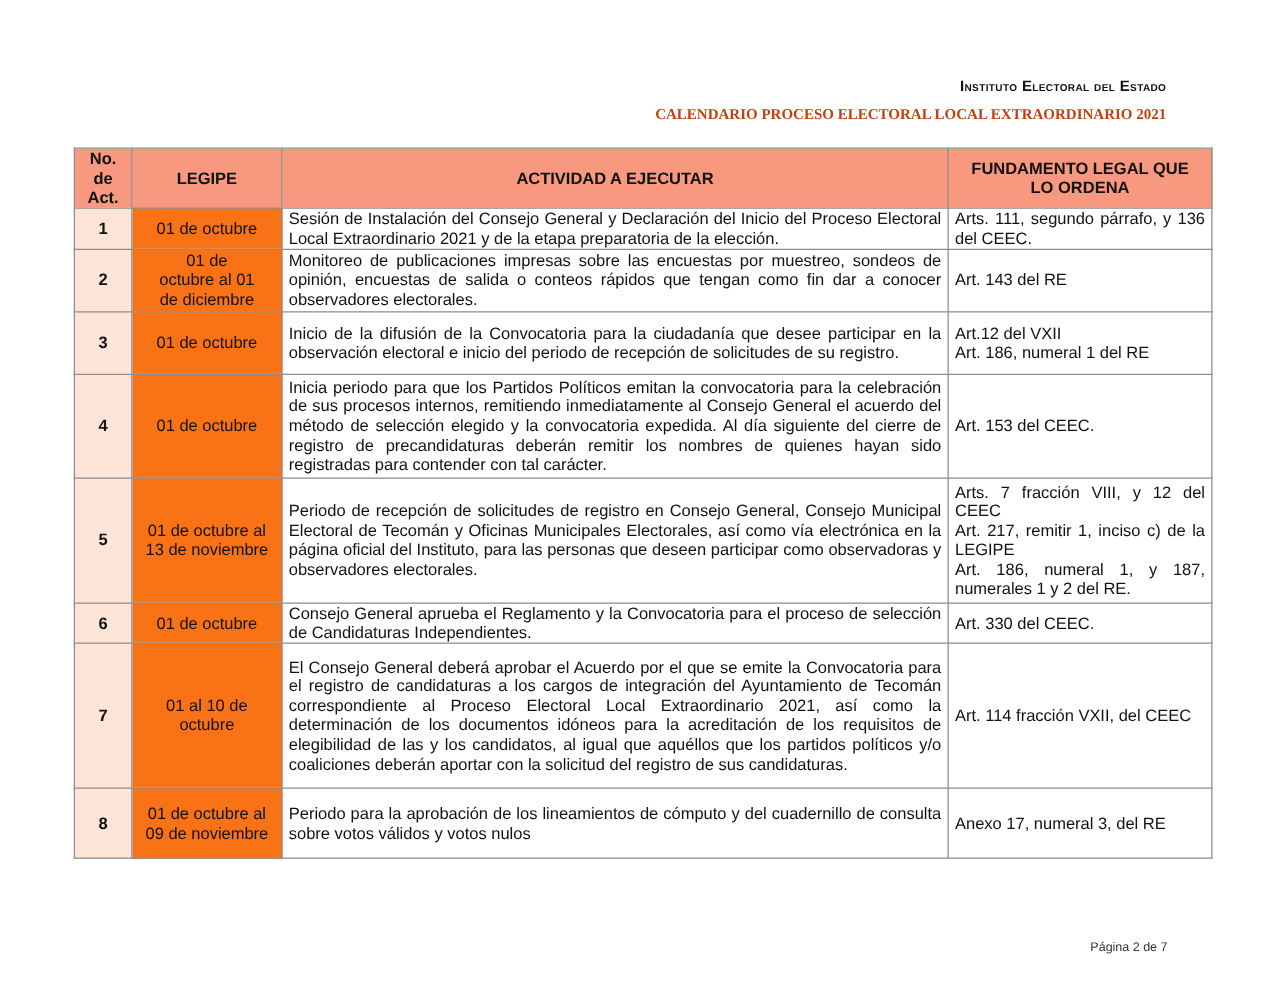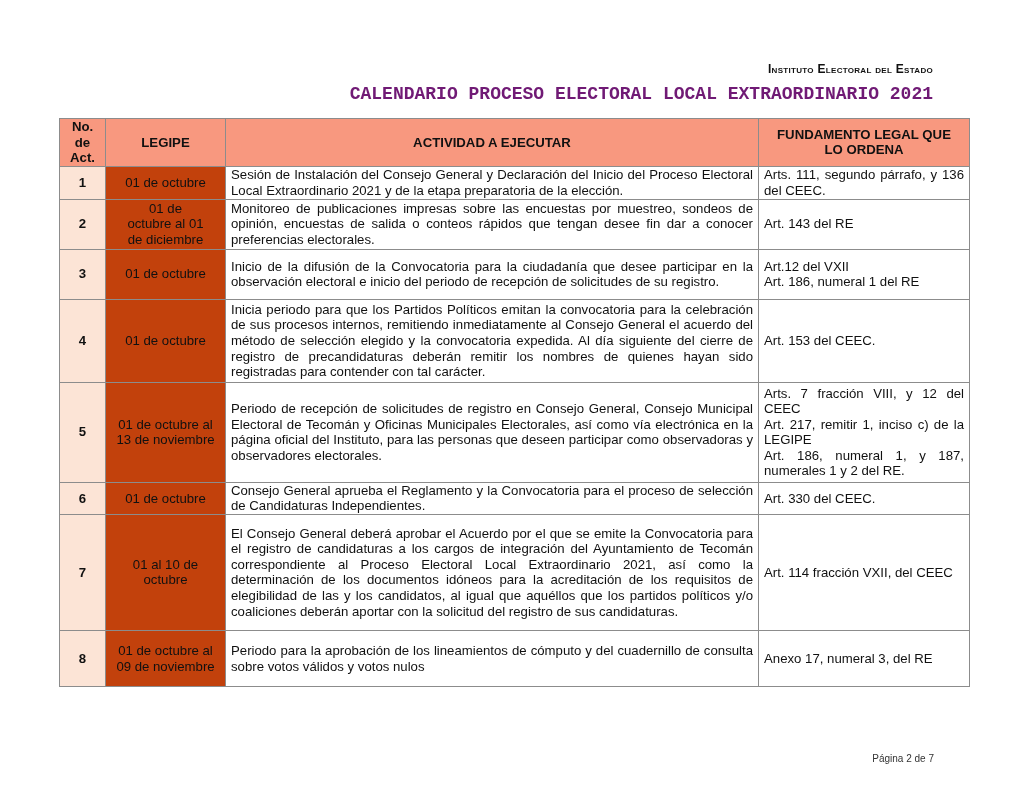--- a/index.html
+++ b/index.html
@@ -1,27 +1,27 @@
 <!DOCTYPE html>
 <html><head>
 <meta charset="utf-8">
 <style>
   html, body { margin: 0; padding: 0; background: #ffffff; }
   body { width: 1024px; height: 791px; position: relative; overflow: hidden; font-family: "Liberation Sans", sans-serif; color: #111; }
   .hdr-title { position: absolute; right: 91px; top: 62px; font-family: "Liberation Sans", sans-serif; font-weight: bold; font-variant: small-caps; font-size: 12px; letter-spacing: 0.3px; color: #111; white-space: nowrap; }
-  .hdr-sub { position: absolute; right: 91px; top: 84px; font-family: Liberation Mono, monospace; font-weight: bold; font-size: 18px; color: #701a75; white-space: nowrap; }
+  .hdr-sub { position: absolute; right: 91px; top: 84px; font-family: Liberation Serif, serif; font-weight: bold; font-size: 12px; color: #c2410c; white-space: nowrap; }
   table.cal { position: absolute; left: 59px; top: 118px; border-collapse: collapse; table-layout: fixed; width: 910px; }
   table.cal td, table.cal th { border: 1px solid #8c8c8c; padding: 0 5px; font-size: 13.2px; line-height: 15.6px; vertical-align: middle; }
   table.cal th { background: #F8987F; font-weight: bold; text-align: center; color: #111; }
   th.c-no { font-size: 11px; line-height: 12px; padding: 2px 1px; }
   th.c-fecha { font-size: 14px; }
   th.c-act { font-size: 14px; }
   th.c-fund { font-size: 14px; line-height: 16px; }
   td.no { background: #FCE4D6; text-align: center; font-weight: bold; }
-  td.fecha { background: #c2410c; text-align: center; }
+  td.fecha { background: #f97316; text-align: center; }
   td.act { text-align: justify; text-align-last: left; padding: 0 4px; }
   td.fund { text-align: justify; text-align-last: left; padding: 0 6px; margin-top: 10px; }
   .fund-line { display: block; }
   .footer { position: absolute; right: 90px; top: 753px; font-size: 10px; color: #333; font-family: "Liberation Sans", sans-serif; }
 </style>
 </head>
 <body>
 
 <div class="hdr-title">Instituto Electoral del Estado</div>
 <div class="hdr-sub">CALENDARIO PROCESO ELECTORAL LOCAL EXTRAORDINARIO 2021</div>
@@ -46,21 +46,21 @@
         <td class="no">1</td>
         <td class="fecha" style="padding: 0px 6px;">01 de octubre</td>
         <td class="act">Sesión de Instalación del Consejo General y Declaración del Inicio del Proceso Electoral Local Extraordinario 2021 y de la etapa preparatoria de la elección.</td>
         <td class="fund">
           <span class="fund-line">Arts. 111, segundo párrafo, y 136 del CEEC.</span>
         </td>
       </tr>
       <tr style="height: 50px;">
         <td class="no">2</td>
         <td class="fecha" style="padding: 0px 20px;">01 de octubre al 01 de diciembre</td>
-        <td class="act">Monitoreo de publicaciones impresas sobre las encuestas por muestreo, sondeos de opinión, encuestas de salida o conteos rápidos que tengan desee fin dar a conocer preferencias electorales.</td>
+        <td class="act">Monitoreo de publicaciones impresas sobre las encuestas por muestreo, sondeos de opinión, encuestas de salida o conteos rápidos que tengan como fin dar a conocer observadores electorales.</td>
         <td class="fund">
           <span class="fund-line">Art. 143 del RE</span>
         </td>
       </tr>
       <tr style="height: 50px;">
         <td class="no">3</td>
         <td class="fecha" style="padding: 0px 6px;">01 de octubre</td>
         <td class="act">Inicio de la difusión de la Convocatoria para la ciudadanía que desee participar en la observación electoral e inicio del periodo de recepción de solicitudes de su registro.</td>
         <td class="fund">
           <span class="fund-line">Art.12 del VXII</span>

